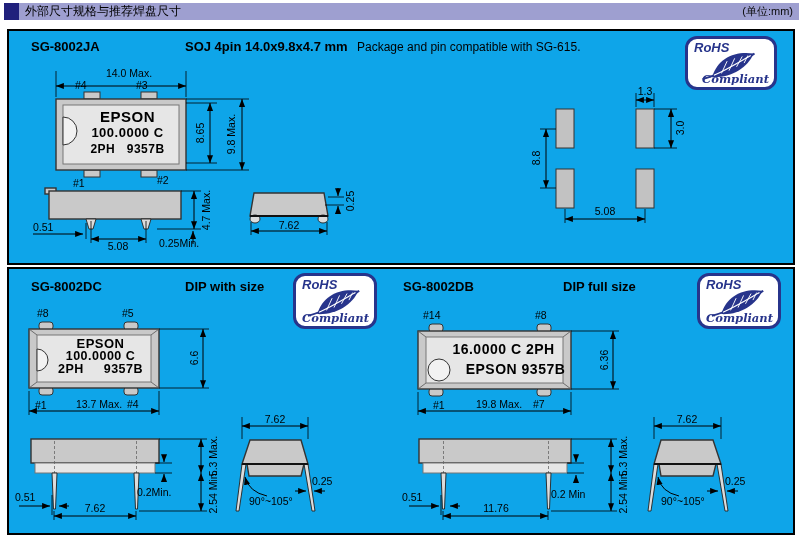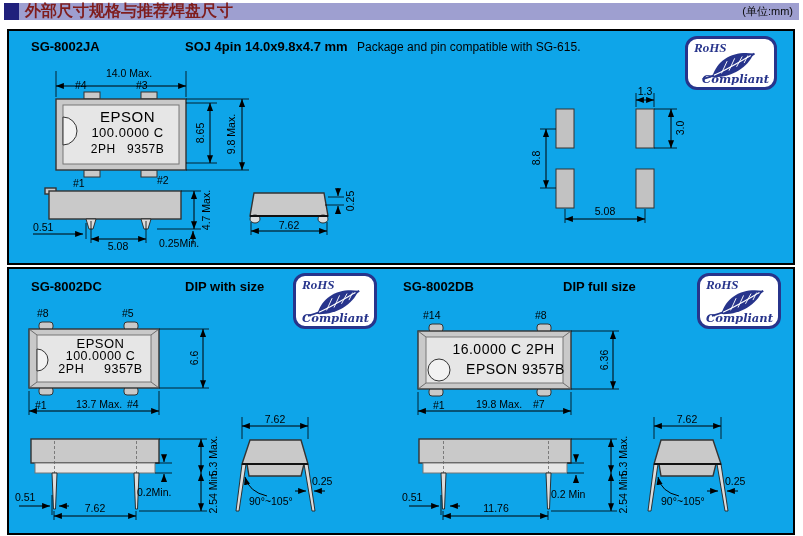--- a/index.html
+++ b/index.html
@@ -2,21 +2,21 @@
 <html><head>
 <meta charset="utf-8">
 <style>
   html,body{margin:0;padding:0;background:#fff;}
   .page{position:relative;width:803px;height:536px;background:#fff;overflow:hidden;
         font-family:"Liberation Sans",sans-serif;color:#000;}
   
   .hdr-sq{position:absolute;left:4px;top:3px;width:15px;height:17px;background:#20207c;}
   .hdr-bar{position:absolute;left:19px;top:3px;width:780px;height:17px;background:#9e9fd0;
            display:flex;justify-content:space-between;align-items:center;padding:0 6px;box-sizing:border-box;}
-  .hdr-title{font-size:16px;font-weight:bold;color:#7f1d1d;}
+  .hdr-title{font-size:12px;font-weight:normal;color:#000000;}
   .hdr-unit{font-size:11px;color:#0a0a0a;}
   
   .panel{position:absolute;border:2px solid #000;background:#0ea5e9;}
   .panel-ja{left:7px;top:29px;width:784px;height:232px;}
   .panel-dip{left:7px;top:267px;width:784px;height:264px;}
   .panel svg{position:absolute;left:0;top:0;}
   
   .body{fill:#c9c9c9;stroke:#333;stroke-width:1.4;}
   .plate{fill:#e6e6e6;stroke:#777;stroke-width:1;}
   .tab{fill:#c9c9c9;stroke:#333;stroke-width:1;}
@@ -29,24 +29,24 @@
   .dimline{stroke:#000;stroke-width:1;fill:none;}
   .seam{stroke:#111;stroke-width:2.2;}
   
   .tmodel{position:absolute;font-size:13px;font-weight:bold;white-space:nowrap;}
   .tpkg{position:absolute;font-size:13px;font-weight:bold;white-space:nowrap;margin-left:24px;}
   .tnote{position:absolute;font-size:12px;white-space:nowrap;}
   .dim{position:absolute;font-size:10.5px;white-space:pre;}
   .dimc{transform:translateX(-50%);}
   .vtext{position:absolute;font-size:10.5px;white-space:nowrap;transform:translate(-50%,-50%) rotate(-90deg);}
   .pinlab{position:absolute;font-size:10.5px;white-space:nowrap;}
-  .mark{position:absolute;font-weight:normal;white-space:pre;transform:translateX(-50%);letter-spacing:0.5px;padding-left:13px;}
+  .mark{position:absolute;font-weight:bold;white-space:pre;transform:translateX(-50%);letter-spacing:0.5px;padding-left:13px;}
   
   .rohs{position:absolute;border:3px solid #27348b;border-radius:12px;background:#fff;box-sizing:border-box;}
-  .rohs-top{position:absolute;left:6px;top:1px;font-family:Liberation Serif, serif;font-style:italic;
+  .rohs-top{position:absolute;left:6px;top:1px;font-family:Liberation Sans, sans-serif;font-style:italic;
             font-weight:bold;font-size:13px;color:#27348b;}
   .rohs-bottom{position:absolute;right:5px;bottom:1px;font-family:"DejaVu Serif",serif;font-style:italic;
             font-weight:bold;font-size:11.5px;color:#27348b;text-align:right;}
   .rohs svg{position:absolute;left:10px;top:8px;}
 </style>
 </head>
 <body>
 
 <div class="page">
 

